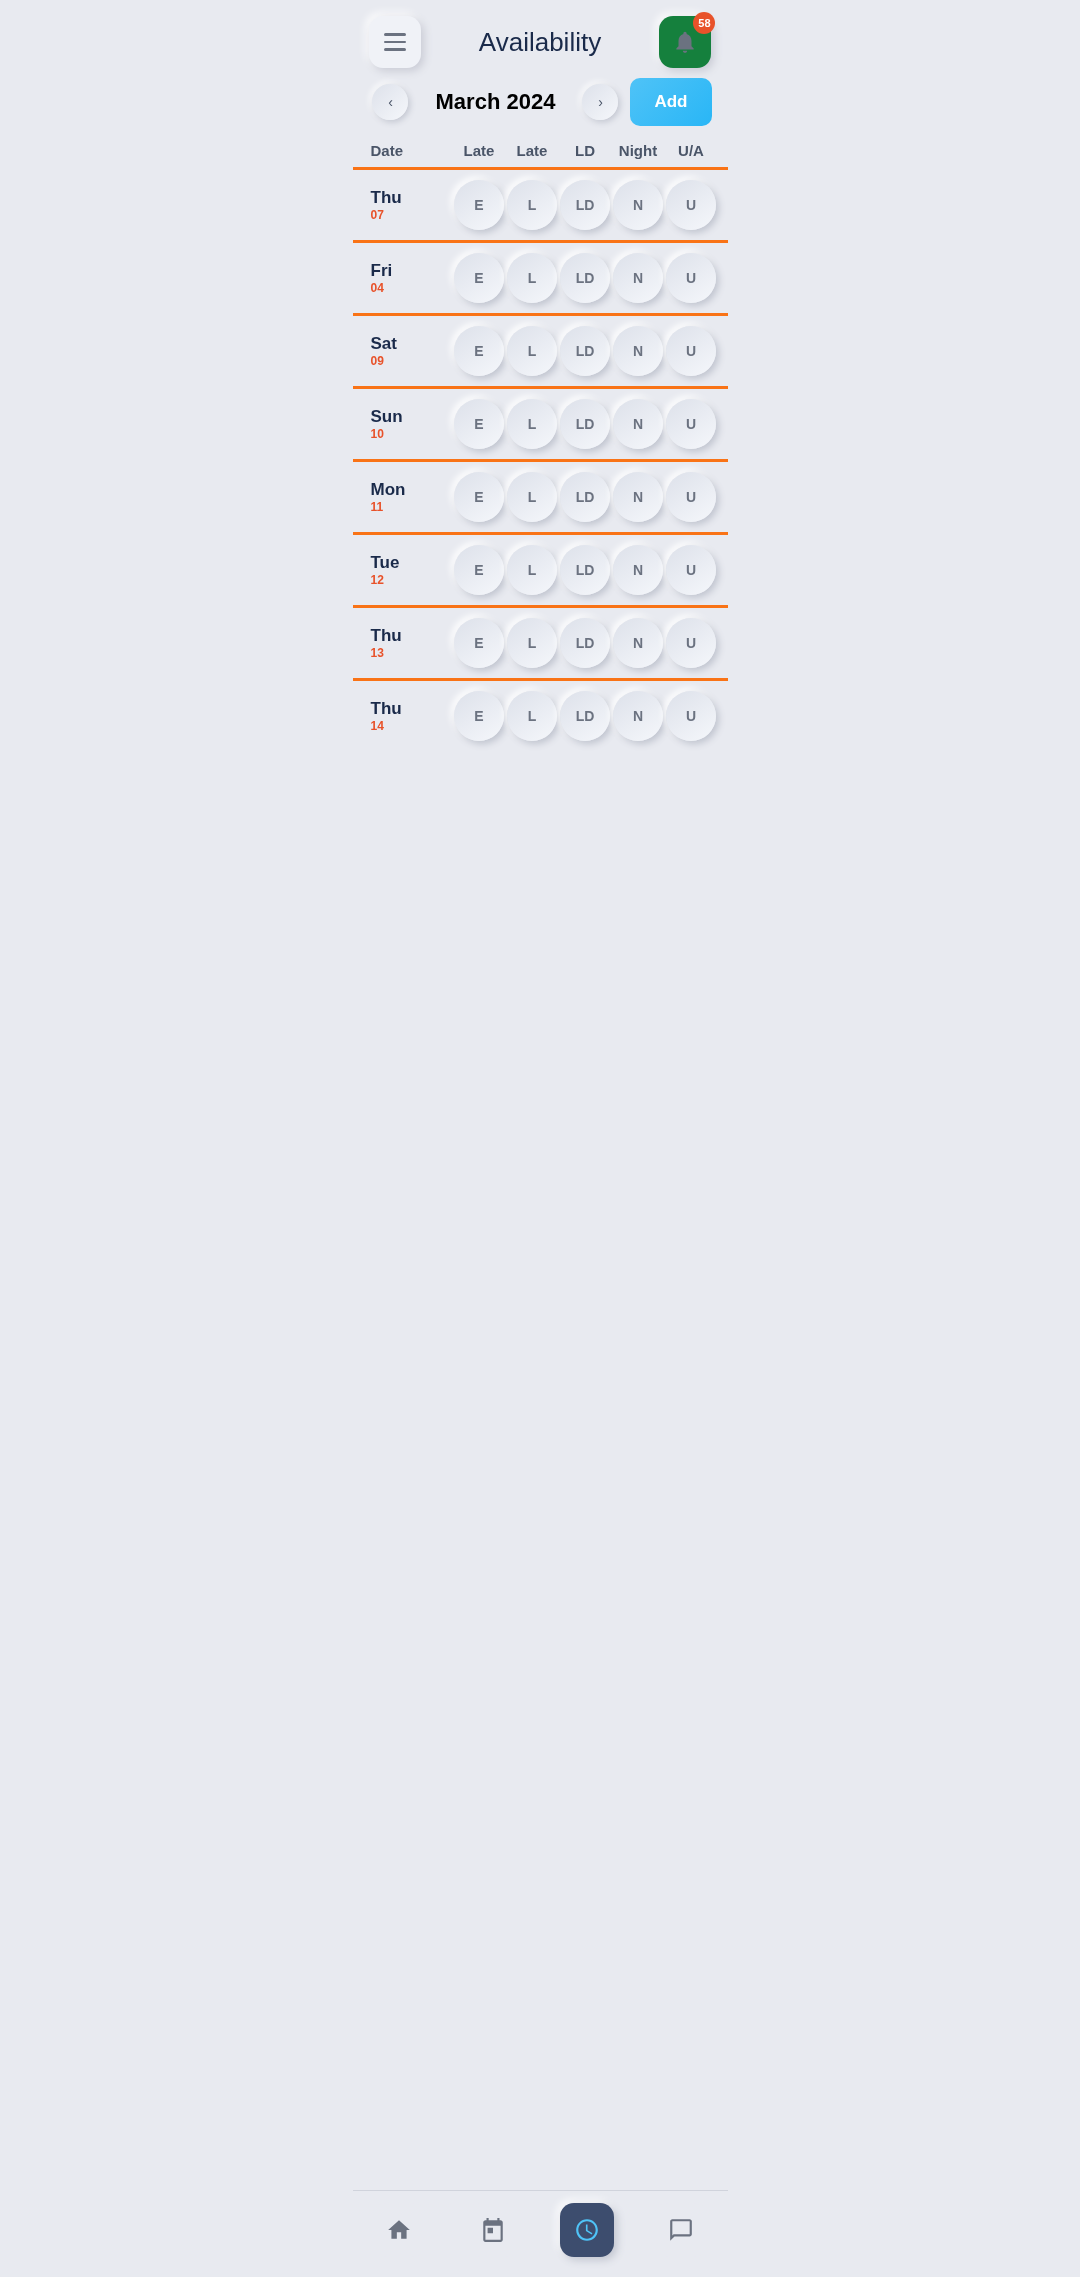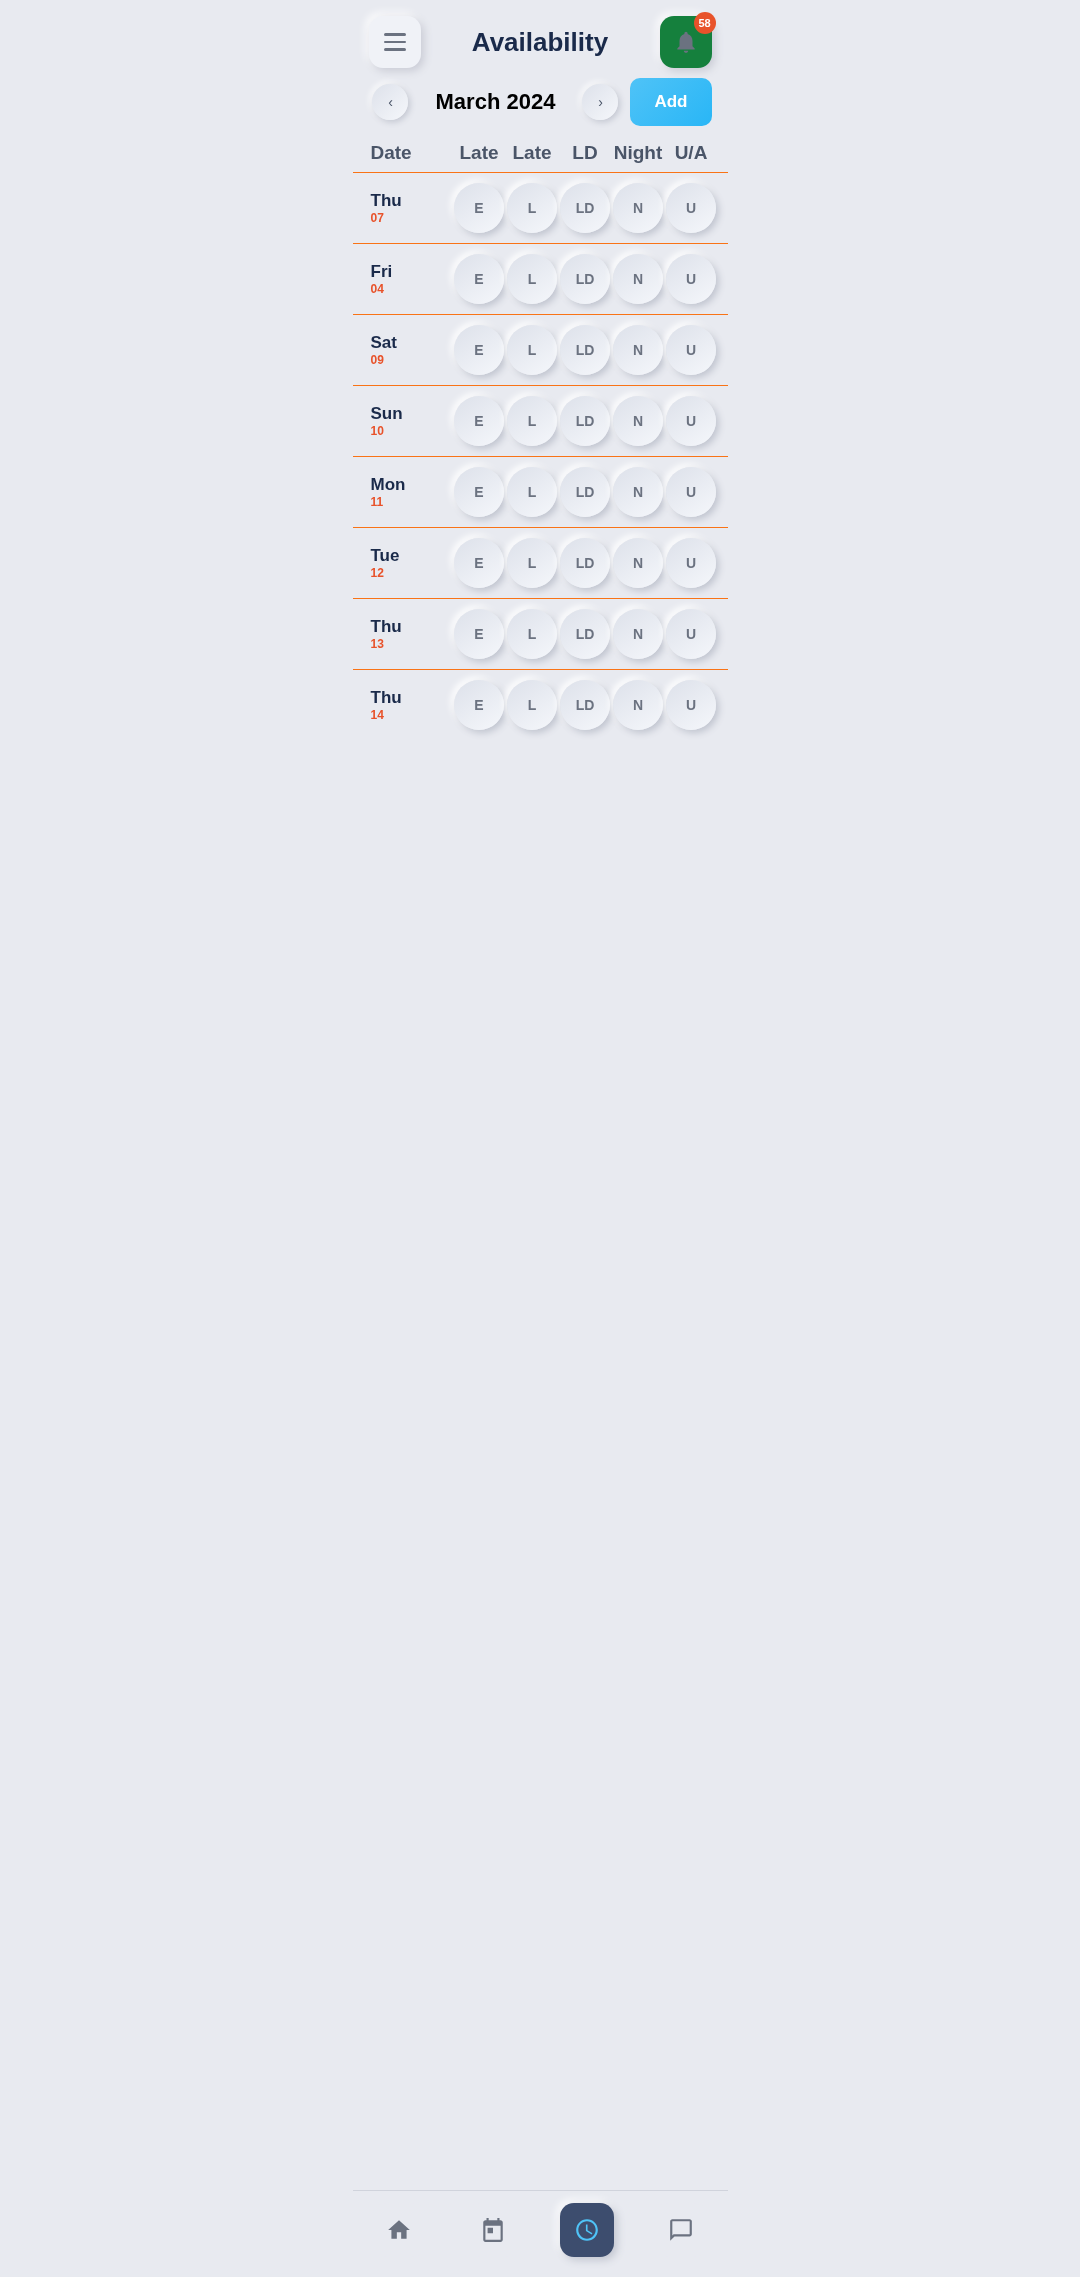--- a/index.html
+++ b/index.html
@@ -53,21 +53,21 @@
     .menu-icon-lines span {
       display: block;
       width: 22px;
       height: 2.5px;
       background: #6b7280;
       border-radius: 2px;
     }
 
     .header-title {
       font-size: 26px;
-      font-weight: 700;
+      font-weight: 400;
       color: #1a2a4a;
     }
 
     .notif-btn {
       width: 52px;
       height: 52px;
       background: #15803d;
       border-radius: 14px;
       display: flex;
       align-items: center;
@@ -132,38 +132,38 @@
     
     .table-header {
       display: grid;
       grid-template-columns: 90px 1fr 1fr 1fr 1fr 1fr;
       padding: 0 10px;
       margin-bottom: 4px;
     }
 
     .col-header {
       text-align: center;
-      font-size: 19px;
+      font-size: 15px;
       font-weight: 600;
       color: #4a5568;
       padding: 4px 0;
     }
 
     .col-header.date-col {
       text-align: left;
       padding-left: 8px;
     }
 
     
     .schedule-row {
       display: grid;
       grid-template-columns: 90px 1fr 1fr 1fr 1fr 1fr;
       padding: 10px 10px;
       align-items: center;
-      border-top: 1px solid #f97316;
+      border-top: 3px solid #f97316;
     }
 
     .date-cell {
       display: flex;
       flex-direction: column;
       align-items: flex-start;
       padding-left: 8px;
     }
 
     .day-name {

